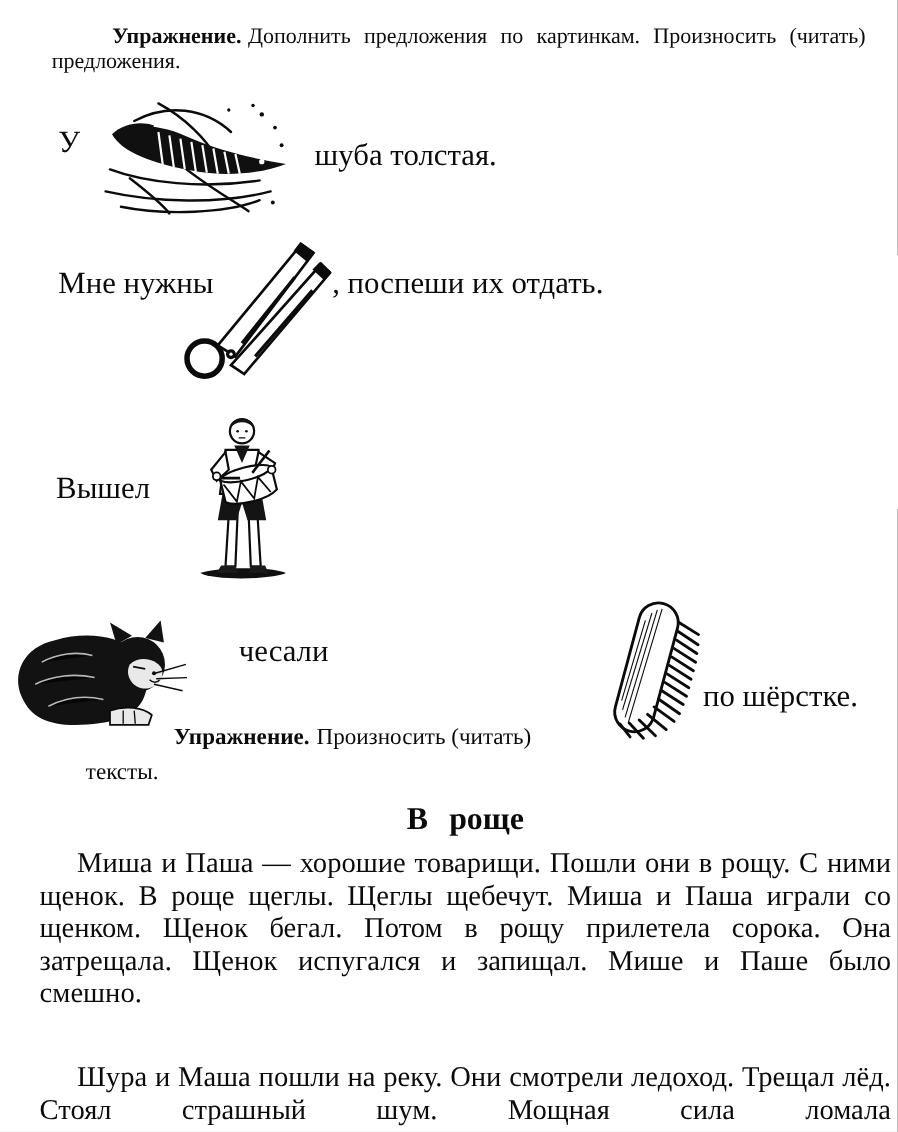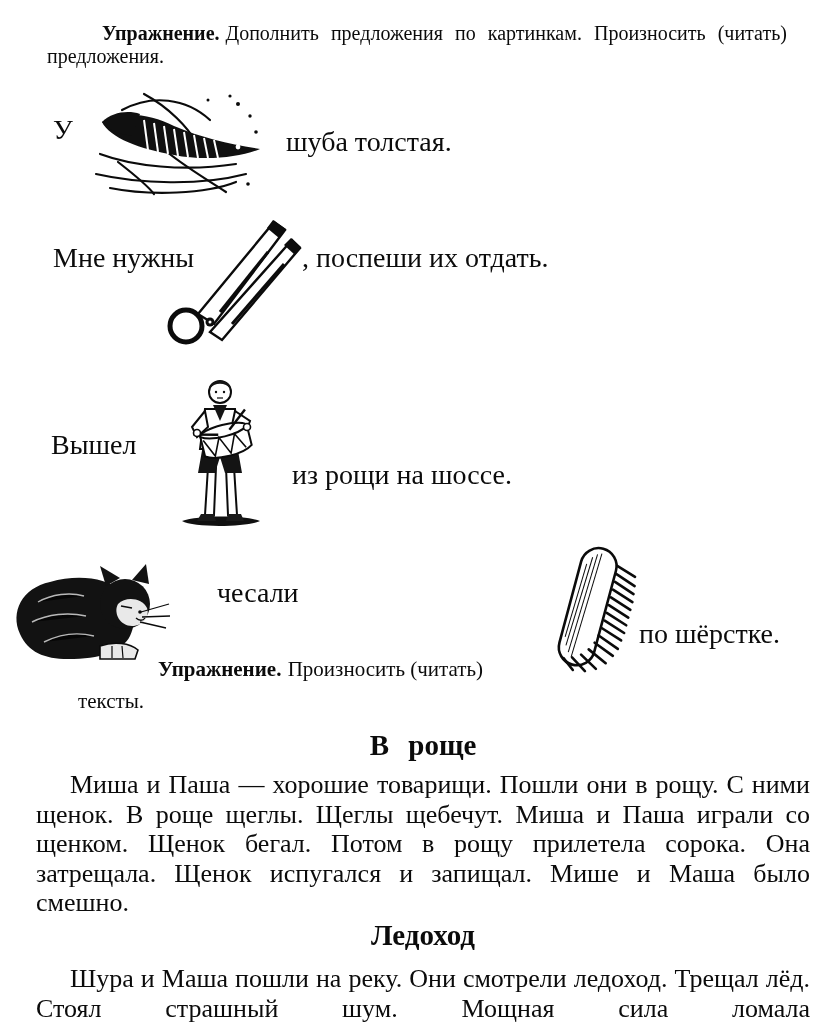--- a/index.html
+++ b/index.html
@@ -111,21 +111,20 @@
         <path d="M34 60 L34 80 C44 87 72 87 82 80 L82 60 C72 67 44 67 34 60 Z" fill="#ffffff" stroke="#0b0b0b" stroke-width="2"></path>
         <path d="M36 64 L44 82 L52 65 L60 83 L68 65 L76 81" fill="none" stroke="#0b0b0b" stroke-width="1.6"></path>
         <path d="M28 56 L52 62" stroke="#0b0b0b" stroke-width="2.4"></path>
         <path d="M84 44 L64 60" stroke="#0b0b0b" stroke-width="2.4"></path>
       </g>
       <circle cx="29" cy="62" r="3.5" fill="#ffffff" stroke="#0b0b0b" stroke-width="1.6"></circle>
       <circle cx="79" cy="56" r="3.5" fill="#ffffff" stroke="#0b0b0b" stroke-width="1.6"></circle>
     </svg>
   </span>
 
-  <span class="abs caption" style="left:292px;top:459px;">из рощи на шоссе.</span>
 
   <span class="abs" style="left:8px;top:562px;">
     <svg width="162" height="100" viewBox="0 0 162 100">
       <path d="M12 72 C2 50 14 26 42 20 C70 12 98 16 112 28 C126 38 130 58 122 74 C114 90 92 97 60 97 C36 97 20 90 12 72 Z" fill="#121212"></path>
       <path d="M98 24 L92 4 L112 16 Z" fill="#121212"></path>
       <path d="M124 18 L138 2 L141 22 Z" fill="#121212"></path>
       <circle cx="117" cy="42" r="25" fill="#121212"></circle>
       <path d="M110 42 C118 34 134 36 139 46 C142 55 135 64 124 64 C112 64 105 51 110 42 Z" fill="#e9e9e9"></path>
       <path d="M113 44 L124 46" stroke="#0b0b0b" stroke-width="1.6" fill="none"></path>
       <circle cx="132" cy="50" r="1.8" fill="#0b0b0b"></circle>
@@ -179,18 +178,17 @@
   </span>
 
   <span class="abs caption" style="left:639px;top:618px;">по шёрстке.</span>
 
   <p class="abs" style="left:158px;top:657px;font-size:21px;line-height:24px;margin:0;white-space:nowrap;">
     <span class="ex-label">Упражнение.</span><span>Произносить (читать)</span>
   </p>
   <span class="abs" style="left:78px;top:689px;font-size:21px;">тексты.</span>
 
   <h2 class="abs story-title wide-words" style="left:36px;top:729px;width:774px;">В роще</h2>
-  <p class="abs para" style="left:36px;top:770px;width:774px;">Миша и Паша — хорошие товарищи. Пошли они в рощу. С ними щенок. В роще щеглы. Щеглы щебечут. Миша и Паша играли со щенком. Щенок бегал. Потом в рощу прилетела сорока. Она затрещала. Щенок испугался и запищал. Мише и Маша было смешно.</p>
+  <p class="abs para" style="left:36px;top:770px;width:774px;">Миша и Паша — хорошие товарищи. Пошли они в рощу. С ними щенок. В роще щеглы. Щеглы щебечут. Миша и Паша играли со щенком. Щенок бегал. Потом в рощу прилетела сорока. Она затрещала. Щенок испугался и запищал. Мише и Паше было смешно.</p>
 
-  <h2 class="abs story-title" style="left:36px;top:919px;width:774px;">Ледоход</h2>
   <p class="abs para cutoff" style="left:36px;top:964px;width:774px;">Шура и Маша пошли на реку. Они смотрели ледоход. Трещал лёд. Стоял страшный шум. Мощная сила ломала</p>
 
 </div>
 
 </body></html>

